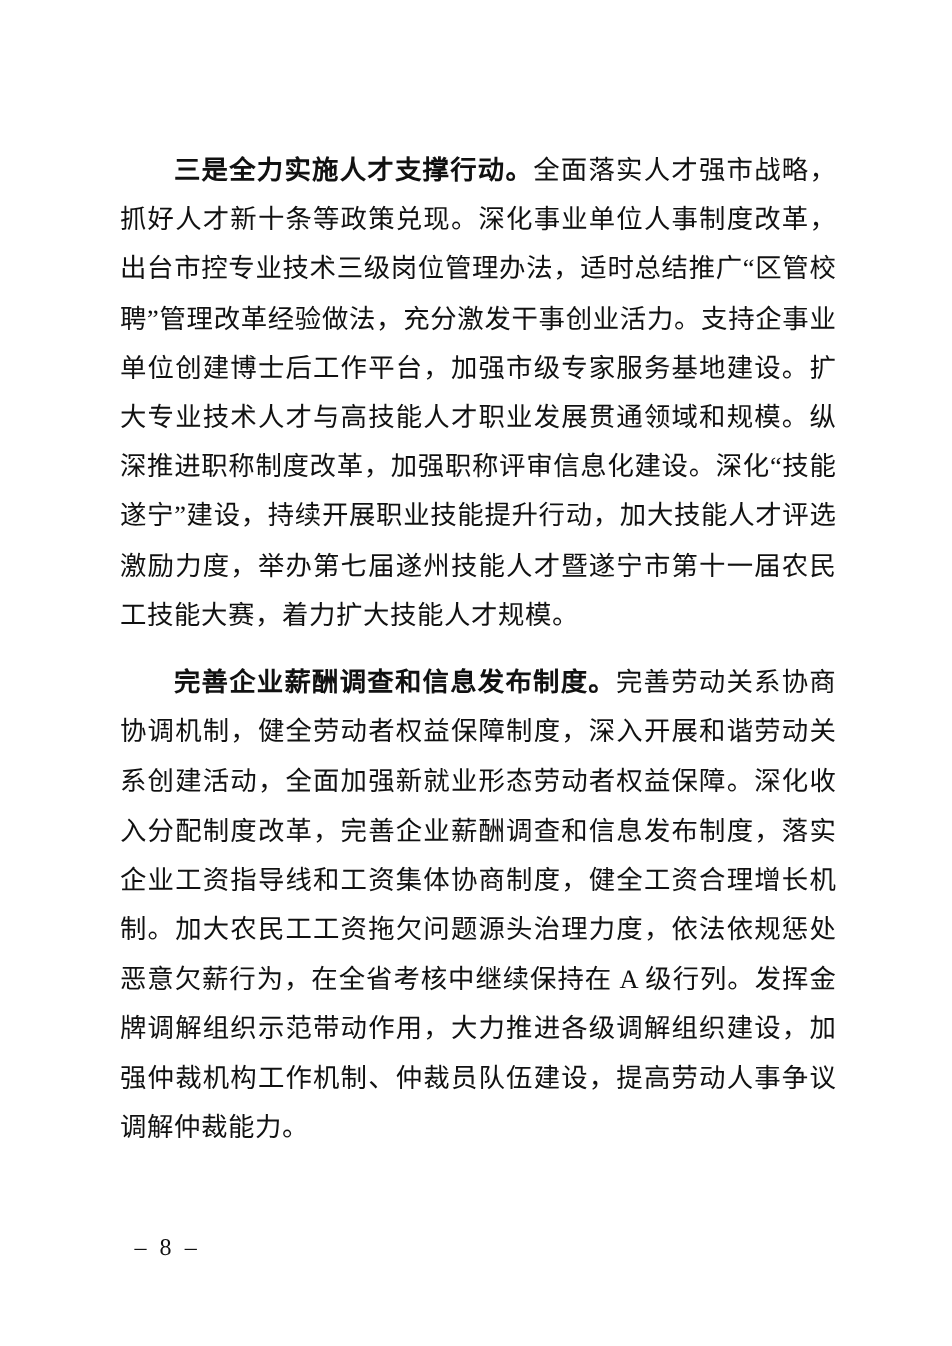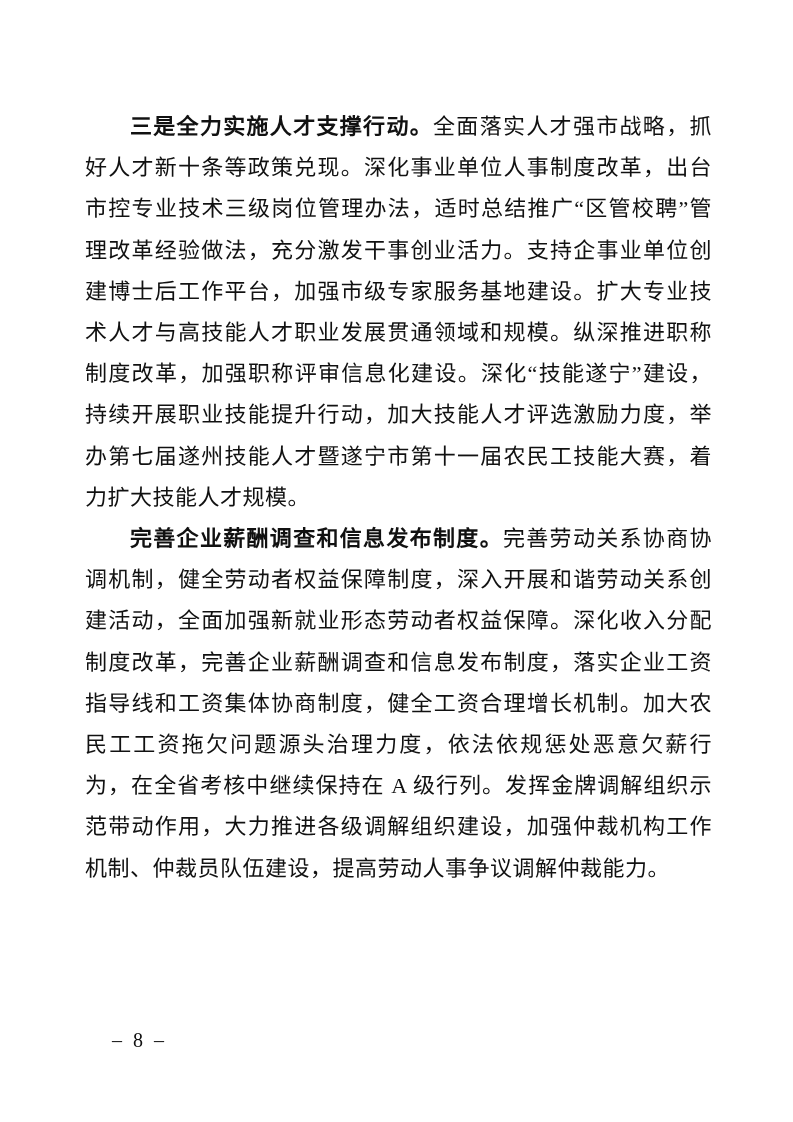--- a/index.html
+++ b/index.html
@@ -16,21 +16,21 @@
     font-family: "Liberation Serif", "DejaVu Serif", serif;
     color: #111111;
   }
   .content {
     position: absolute;
     left: 85px;
     top: 106px;
     width: 627px;
   }
   .para {
-    margin: 0;
+    margin: 15px;
     font-size: 22px;
     line-height: 41.2px;
     text-align: justify;
     text-justify: inter-character;
     text-indent: 45px;
     letter-spacing: 0.5px;
     word-break: break-all;
   }
   .para-lead {
     font-weight: 700;

